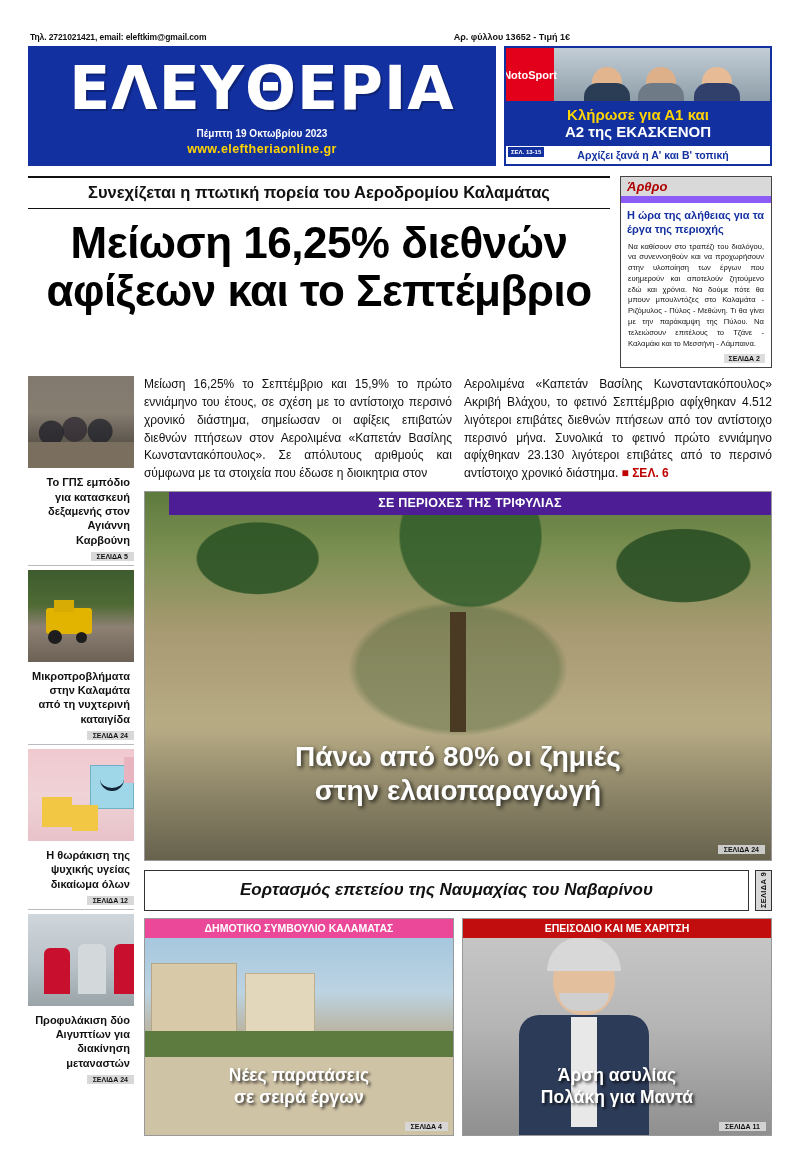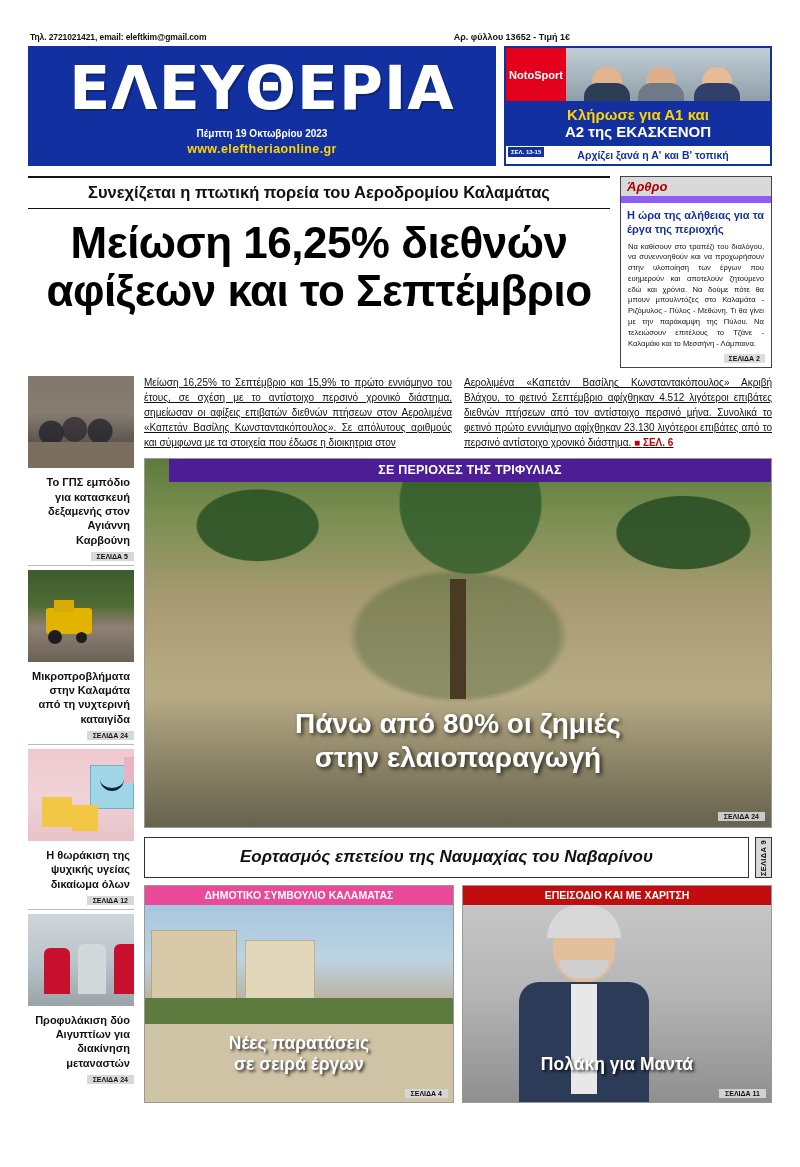--- a/index.html
+++ b/index.html
@@ -70,21 +70,21 @@
     position: relative; overflow: hidden;
   }
   .promo .photo .head {
     position: absolute; bottom: 4px; width: 30px; height: 30px; border-radius: 50%;
     background: #e3b58e;
   }
   .promo .photo .body {
     position: absolute; bottom: -12px; width: 46px; height: 30px; border-radius: 14px 14px 0 0;
   }
   .promo .notosport {
-    position: absolute; left: 0; top: 0; width: 60px; height: 56px;
+    position: absolute; left: 0; top: 0; width: 48px; height: 56px;
     background: #e2001a; color: #fff; font-weight: bold; font-size: 11px;
     display: flex; align-items: center; justify-content: center; text-align: center;
     line-height: 1.05; z-index: 3;
   }
   .promo .promo-text {
     background: #1330a0; color: #ffd400; font-weight: bold;
     font-size: 15px; text-align: center; line-height: 1.15; padding: 5px 4px 6px 4px;
     flex: 1 1 auto;
     display: flex; flex-direction: column; justify-content: center;
   }
@@ -148,21 +148,21 @@
   }
   .lc-badge {
     display: block; margin-left: auto; background: #d8d8d8; color: #111;
     font-size: 7px; font-weight: bold; padding: 1px 6px; width: max-content;
   }
   .lc-rule { border-top: 1px solid #bbb; margin-top: 4px; }
 
   
   .lead-cols { display: flex; gap: 12px; }
   .lead-cols .col {
-    flex: 1 1 0; font-size: 10px; line-height: 1.48; text-align: justify; color: #111; text-decoration: underline;
+    flex: 1 1 0; font-size: 12px; line-height: 1.48; text-align: justify; color: #111;
   }
   .sel6 { color: #c00000; font-weight: bold; }
   .sq { color: #c00000; }
 
   
   .bigphoto {
     margin-top: 8px; position: relative; height: 370px; overflow: hidden;
     border: 1px solid #999;
   }
   .bigphoto .label {
@@ -387,20 +387,21 @@
 
         <div class="bcard red">
           <div class="ph" style="background:linear-gradient(180deg,#c9c9c9 0%, #b6b6b6 48%, #8f8f8f 100%);"></div>
           <div style="position:absolute;left:90px;top:26px;width:62px;height:70px;border-radius:50% 50% 46% 46%;background:#e4bf9d;"></div>
           <div style="position:absolute;left:84px;top:18px;width:74px;height:34px;border-radius:36px 36px 0 0;background:#d8d8d8;"></div>
           <div style="position:absolute;left:96px;top:74px;width:50px;height:18px;border-radius:0 0 24px 24px;background:#cfcfcf;"></div>
           <div style="position:absolute;left:56px;top:96px;width:130px;height:120px;background:#2c3b58;border-radius:20px 20px 0 0;"></div>
           <div style="position:absolute;left:108px;top:98px;width:26px;height:110px;background:#e8e8e8;"></div>
           <div class="hdr">ΕΠΕΙΣΟΔΙΟ ΚΑΙ ΜΕ ΧΑΡΙΤΣΗ</div>
           <div class="overtext">
+            <div>Άρση ασυλίας</div>
             <div>Πολάκη για Μαντά</div>
           </div>
           <div class="badge">ΣΕΛΙΔΑ 11</div>
         </div>
 
       </div>
 
     </div>
   </div>
 

